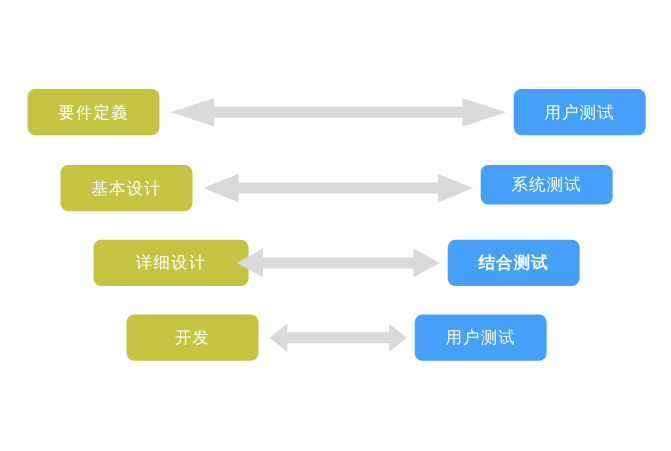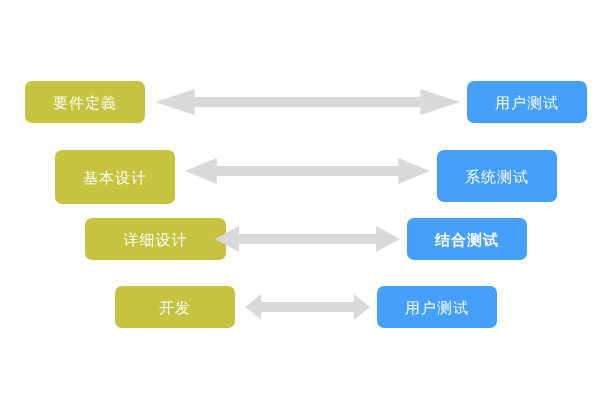--- a/index.html
+++ b/index.html
@@ -72,29 +72,29 @@
       <svg viewBox="0 0 100 42" preserveAspectRatio="none" aria-hidden="true">
         <path d="M0 21 L13 8 L13 16 L87 16 L87 8 L100 21 L87 34 L87 26 L13 26 L13 34 Z" fill="#d9d9d9"></path>
       </svg>
     </div>
     <div class="node-box right" style="left: 467px; width: 120px; height: 42px; background: rgb(69, 160, 250);">
       <span>用户测试</span>
     </div>
   </div>
 
   <div class="row" style="top: 150px;">
-    <div class="node-box left" style="left: 55px; width: 120px; height: 54px; background: rgb(197, 195, 63);">
+    <div class="node-box left" style="left: 55px; width: 120px; height: 42px; background: rgb(197, 195, 63);">
       <span>基本设计</span>
     </div>
     <div class="arrow" style="left: 185px; width: 245px; height: 42px;">
       <svg viewBox="0 0 100 42" preserveAspectRatio="none" aria-hidden="true">
         <path d="M0 21 L13 8 L13 16 L87 16 L87 8 L100 21 L87 34 L87 26 L13 26 L13 34 Z" fill="#d9d9d9"></path>
       </svg>
     </div>
-    <div class="node-box right" style="left: 437px; width: 120px; height: 52px; background: rgb(69, 160, 250);">
+    <div class="node-box right" style="left: 437px; width: 120px; height: 36px; background: rgb(69, 160, 250);">
       <span>系统测试</span>
     </div>
   </div>
 
   <div class="row" style="top: 218px;">
     <div class="node-box left" style="left: 85px; width: 141px; height: 42px; background: rgb(197, 195, 63);">
       <span>详细设计</span>
     </div>
     <div class="arrow" style="left: 215px; width: 185px; height: 42px;">
       <svg viewBox="0 0 100 42" preserveAspectRatio="none" aria-hidden="true">

